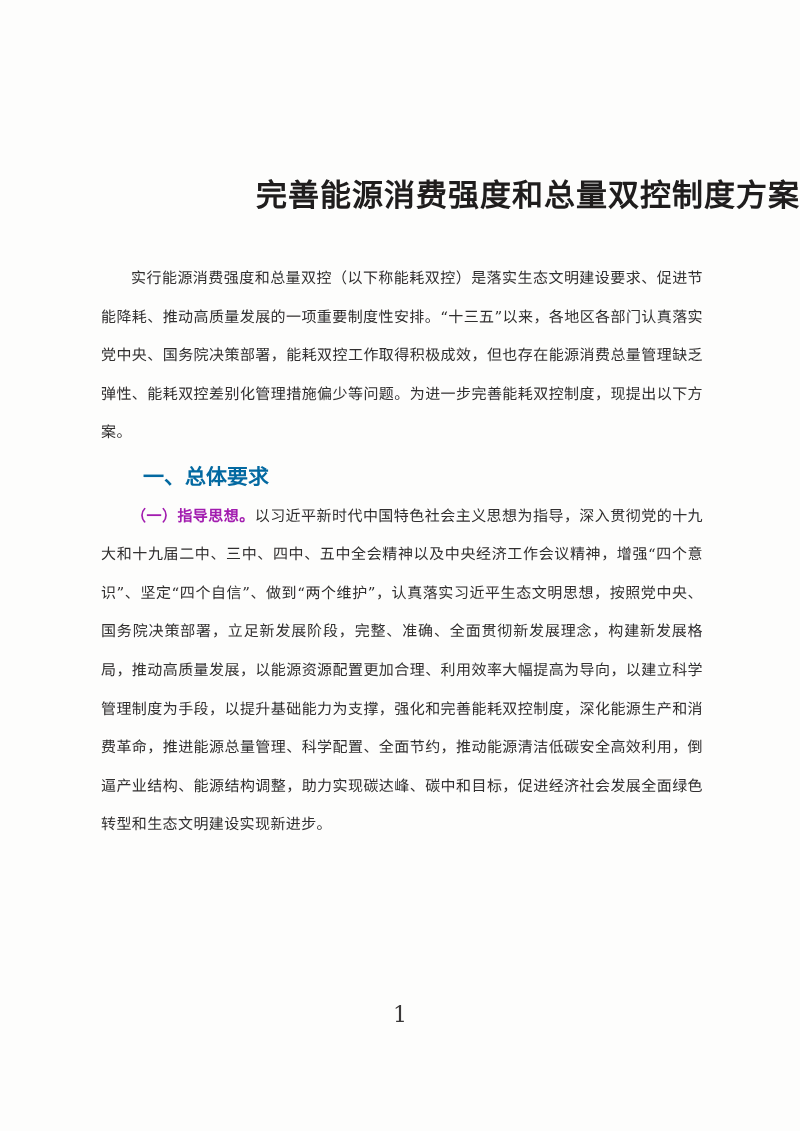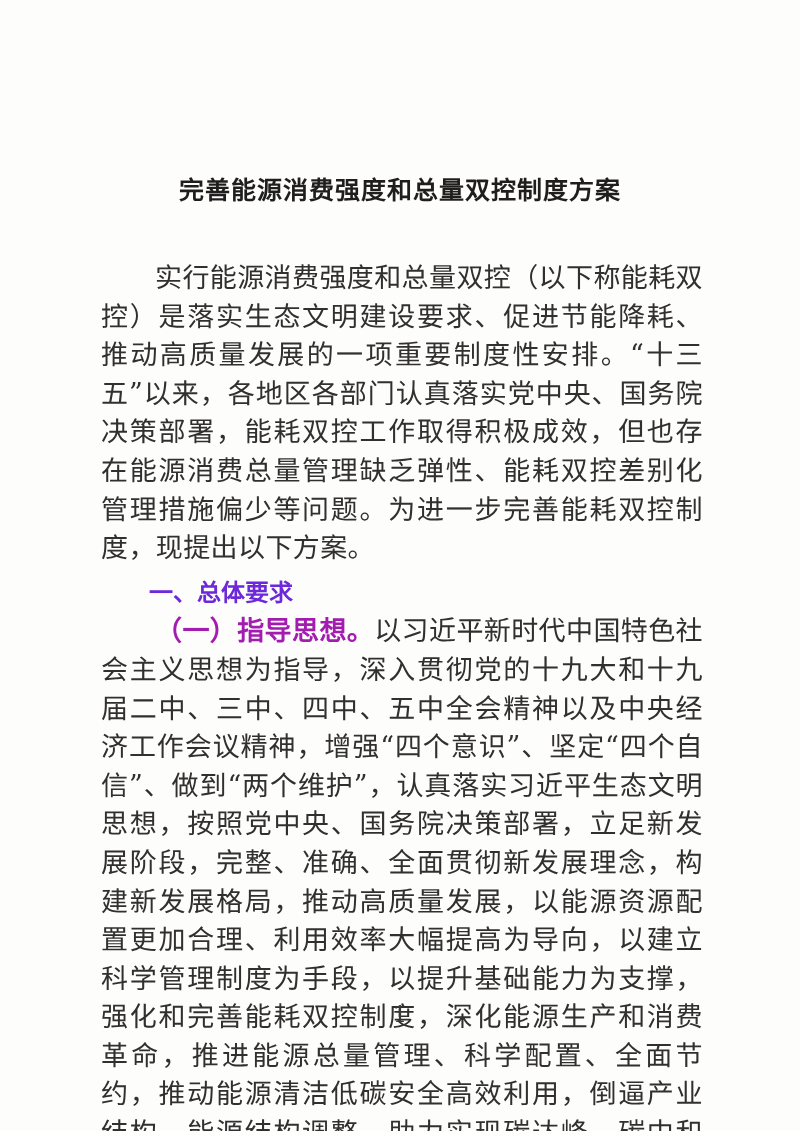--- a/index.html
+++ b/index.html
@@ -14,50 +14,50 @@
     background: #fdfdfc;
     overflow: hidden;
     font-family: "DejaVu Serif", "Liberation Serif", serif;
     color: #2e2c2c;
   }
   .doc-title {
     position: absolute;
     top: 170px;
     left: 0;
     width: 100%;
-    text-align: center;
-    font-size: 25px;
+    text-align: right;
+    font-size: 31px;
     font-weight: 700;
     letter-spacing: 1px;
     color: #1f1d1d;
     font-family: "DejaVu Serif", "Liberation Serif", serif;
     margin: 0;
   }
   .content {
     position: absolute;
     top: 259px;
     left: 101px;
     width: 602px;
   }
   .body-para {
     margin: 0;
-    font-size: 27px;
+    font-size: 15px;
     line-height: 38.6px;
     text-align: justify;
     text-indent: 2em;
     letter-spacing: 0.4px;
     color: #312f2f;
   }
   .section-heading {
     margin: 6px 0 0 0;
-    font-size: 24px;
+    font-size: 21px;
     line-height: 38.6px;
     font-weight: 700;
     text-indent: 2em;
-    color: #6d28d9;
+    color: #0369a1;
     font-family: "DejaVu Sans", "Liberation Sans", sans-serif;
   }
   .para-lead {
     font-weight: 700;
     color: #a21caf;
   }
   .page-number {
     position: absolute;
     top: 999px;
     left: 0;

